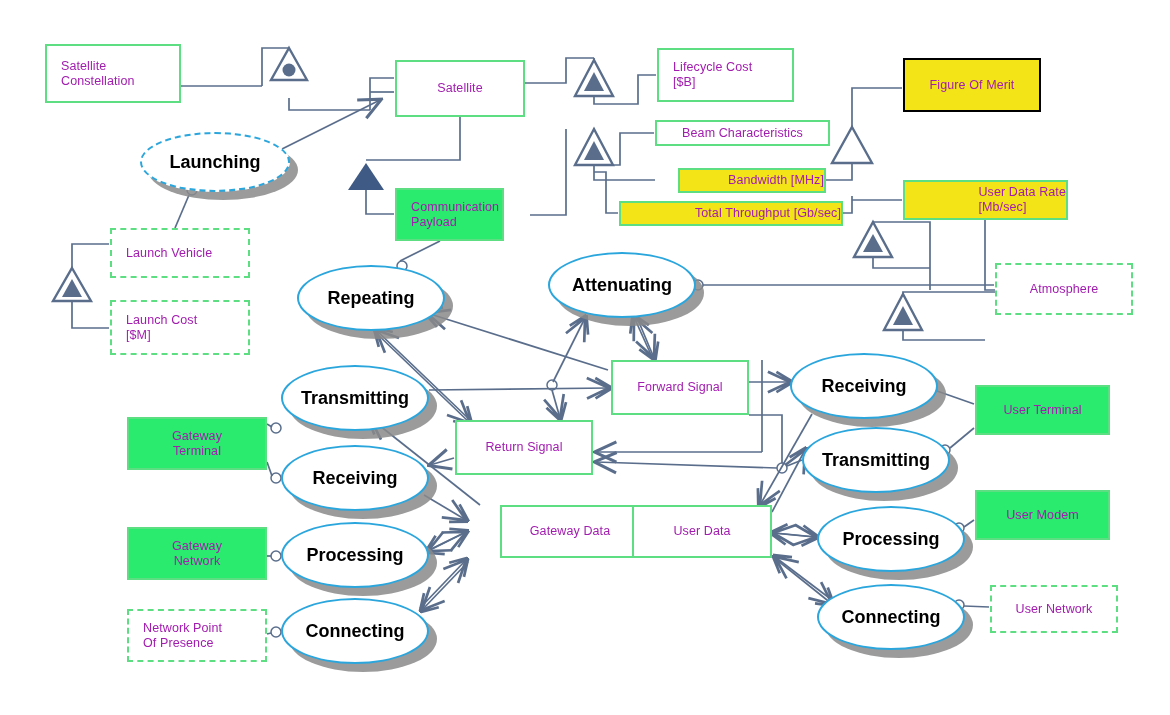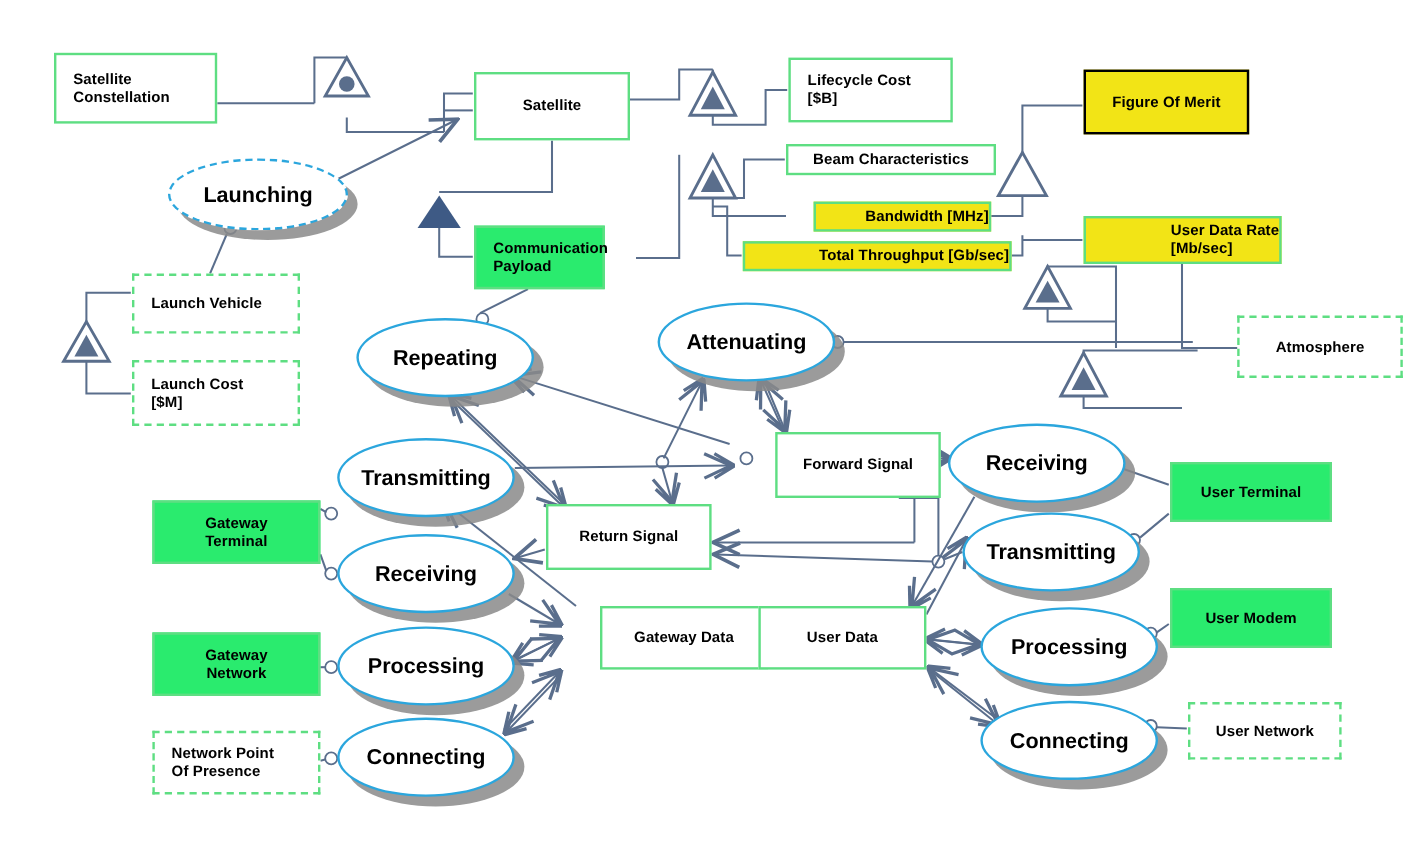--- a/index.html
+++ b/index.html
@@ -3,21 +3,21 @@
 <meta charset="utf-8">
 <style>
   html,body{margin:0;padding:0;background:#ffffff;}
   body{font-family:"Liberation Sans", sans-serif;}
   #canvas{position:relative;width:1170px;height:715px;background:#fff;overflow:hidden;}
   svg#wires{position:absolute;left:0;top:0;width:1170px;height:715px;}
 
   
   .node{position:absolute;box-sizing:border-box;display:flex;align-items:center;}
   .rect{border:2px solid #5ede82;background:#ffffff;}
-  .rect .lbl{font-size:12.5px;font-weight:bold;color:#000000;line-height:1.18;letter-spacing:.1px;}
+  .rect .lbl{font-size:12.5px;font-weight:normal;color:#a21caf;line-height:1.18;letter-spacing:.1px;}
   .rect.shadow::after{content:"";position:absolute;left:5px;top:5px;width:100%;height:100%;
        background:#808080;z-index:-1;}
   .rect.green{background:#2aeb6e;}
   .rect.yellow{background:#f2e416;justify-content:flex-end;}
   .rect.dashed{border:2px dashed #5ede82;background:#fff;}
   .rect.blackborder{border:2px solid #000;background:#f2e416;}
   .pad-l{padding-left:14px;}
   .ctr{justify-content:center;text-align:center;}
   .lft{justify-content:flex-start;text-align:left;}
 
@@ -235,25 +235,25 @@
   </div>
 
   <div class="node rect dashed shadow pad-l lft" style="left:110px;top:228px;width:140px;height:50px;">
     <span class="lbl">Launch Vehicle</span>
   </div>
 
   <div class="node rect dashed pad-l lft" style="left:110px;top:300px;width:140px;height:55px;">
     <span class="lbl">Launch Cost<br>[$M]</span>
   </div>
 
-  <div class="node rect dashed shadow ctr" style="left:995px;top:263px;width:138px;height:52px;margin-left:36px;">
+  <div class="node rect dashed shadow ctr" style="left:995px;top:263px;width:138px;height:52px;">
     <span class="lbl">Atmosphere</span>
   </div>
 
-  <div class="node rect shadow ctr" style="left:646px;top:360px;width:138px;height:55px;">
+  <div class="node rect shadow ctr" style="left:611px;top:360px;width:138px;height:55px;">
     <span class="lbl">Forward Signal</span>
   </div>
 
   <div class="node rect shadow ctr" style="left:455px;top:420px;width:138px;height:55px;">
     <span class="lbl">Return Signal</span>
   </div>
 
   <div class="node rect green shadow ctr" style="left:127px;top:417px;width:140px;height:53px;">
     <span class="lbl">Gateway<br>Terminal</span>
   </div>

